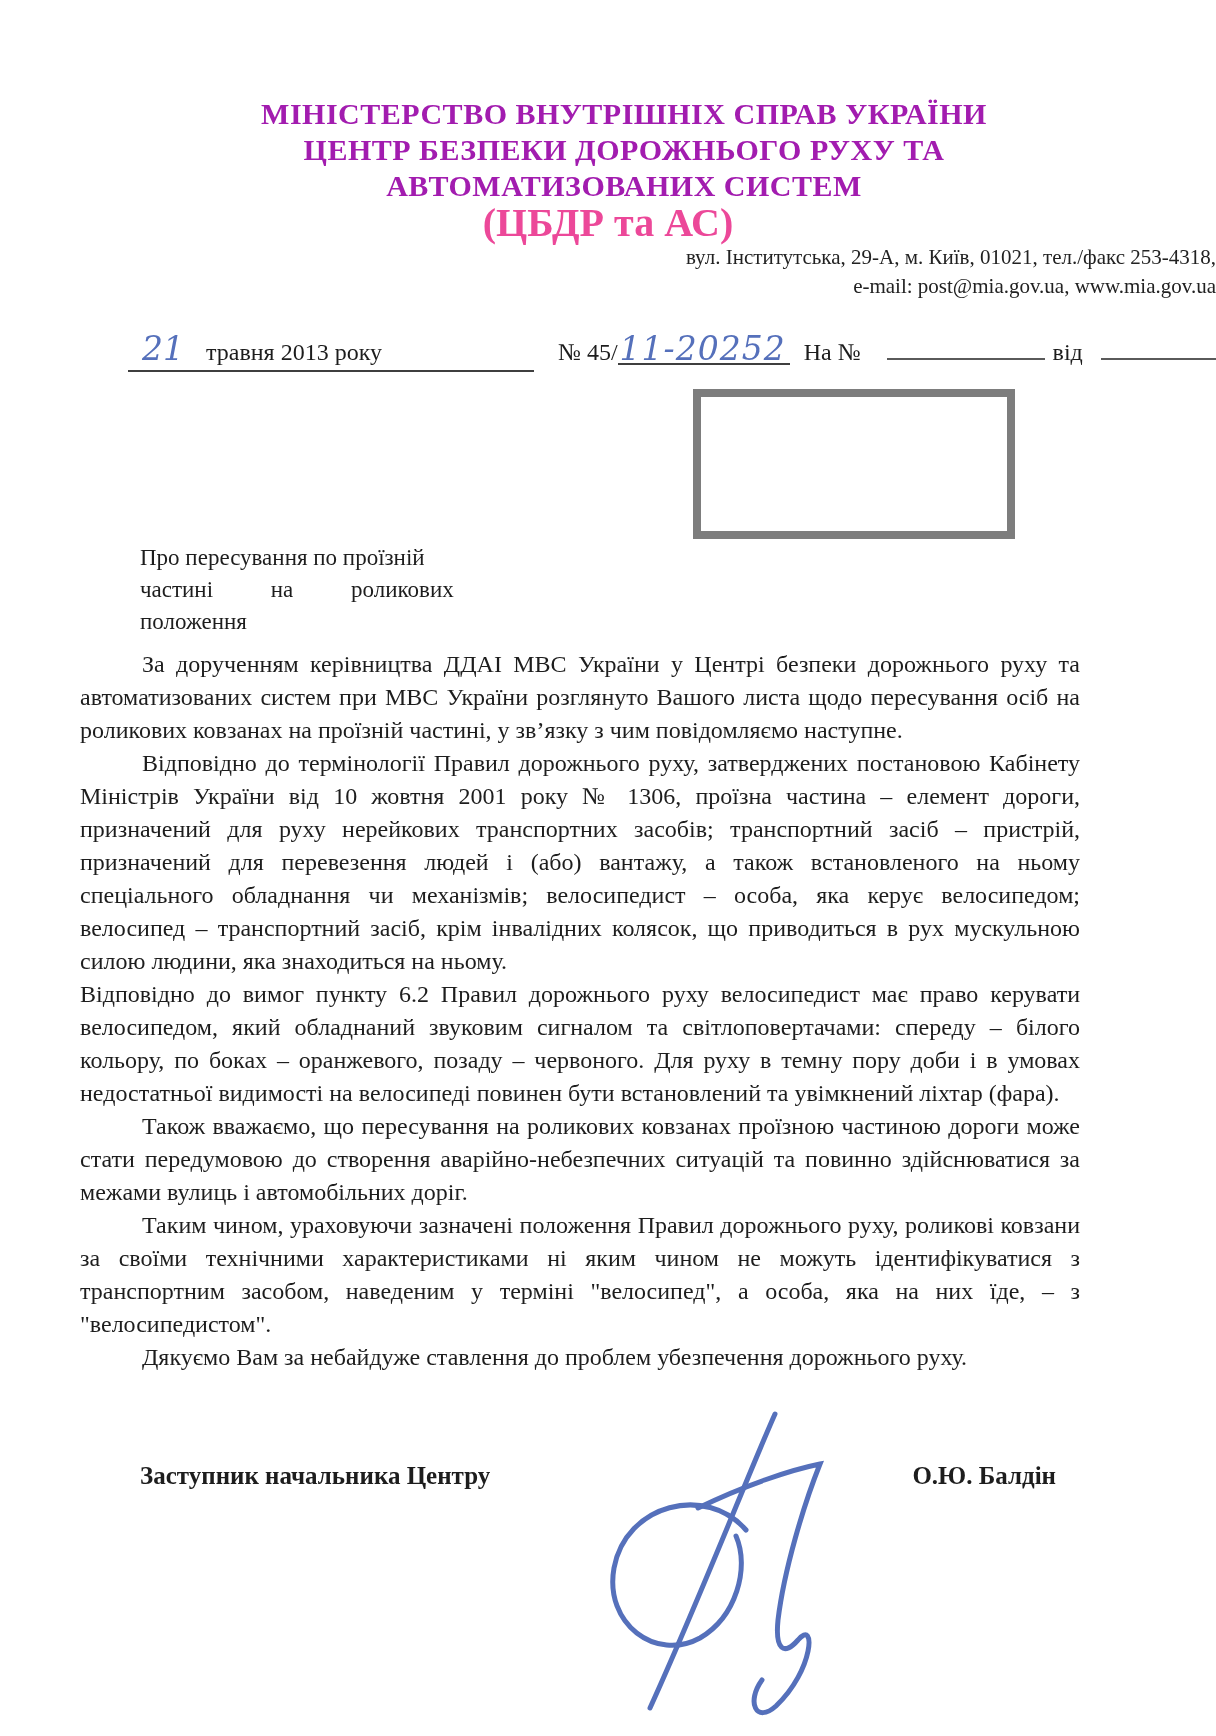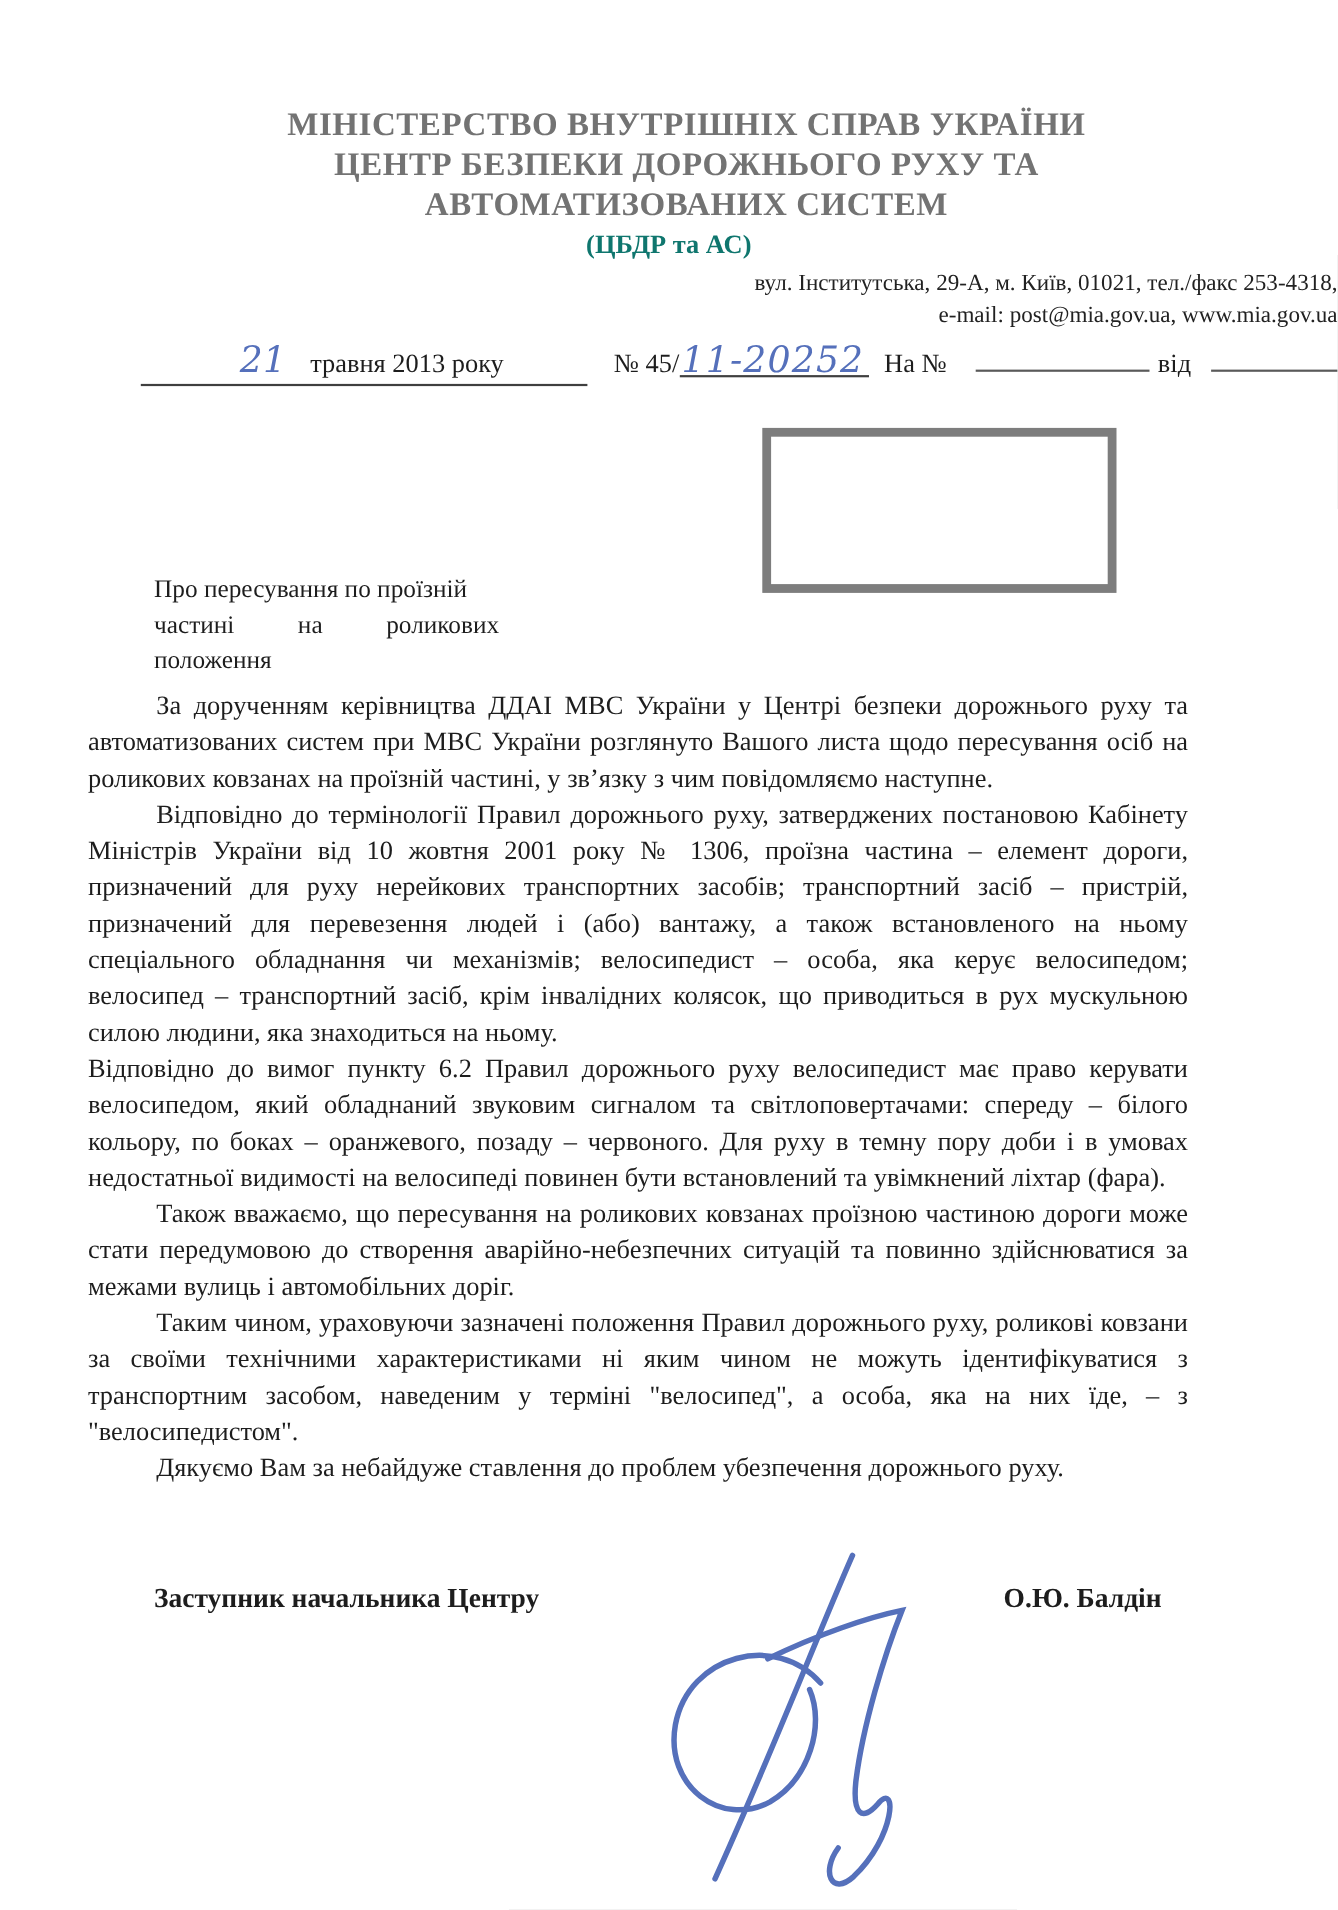--- a/index.html
+++ b/index.html
@@ -7,31 +7,30 @@
     position:relative;
     width:1216px;height:1736px;
     margin:0 auto;
     background:#ffffff;
     font-family:"Liberation Serif","DejaVu Serif",serif;
     color:#1d1d1d;
     overflow:hidden;
   }
   
   .letterhead{padding-top:96px;text-align:center;}
-  .org-line{font-weight:bold;font-size:30px;line-height:36px;color:#737373;letter-spacing:.5px;padding-left:32px;}
-  .org-abbrev{font-weight:bold;font-size:24px;line-height:38px;color:#0f766e;}
+  .org-line{font-weight:bold;font-size:30px;line-height:36px;color:#a21caf;letter-spacing:.5px;padding-left:32px;}
+  .org-abbrev{font-weight:bold;font-size:40px;line-height:38px;color:#ec4899;}
   .addr-line{font-size:21px;line-height:27px;margin-top:2px;color:#222;text-align:right;}
   
   .ref-row{
     position:relative;
-    margin:12px 0 0 128px;
+    margin:34px 0 0 128px;
     height:40px;
     font-size:24px;
     white-space:nowrap;
-    text-align:center;
   }
   .ref-row .cell{display:inline-block;vertical-align:baseline;}
   .date-cell{
     width:392px;
     border-bottom:2px solid #3f3f3f;
     padding:0 0 4px 14px;
   }
   .hand{
     font-family:"DejaVu Serif",serif;
     font-style:italic;

